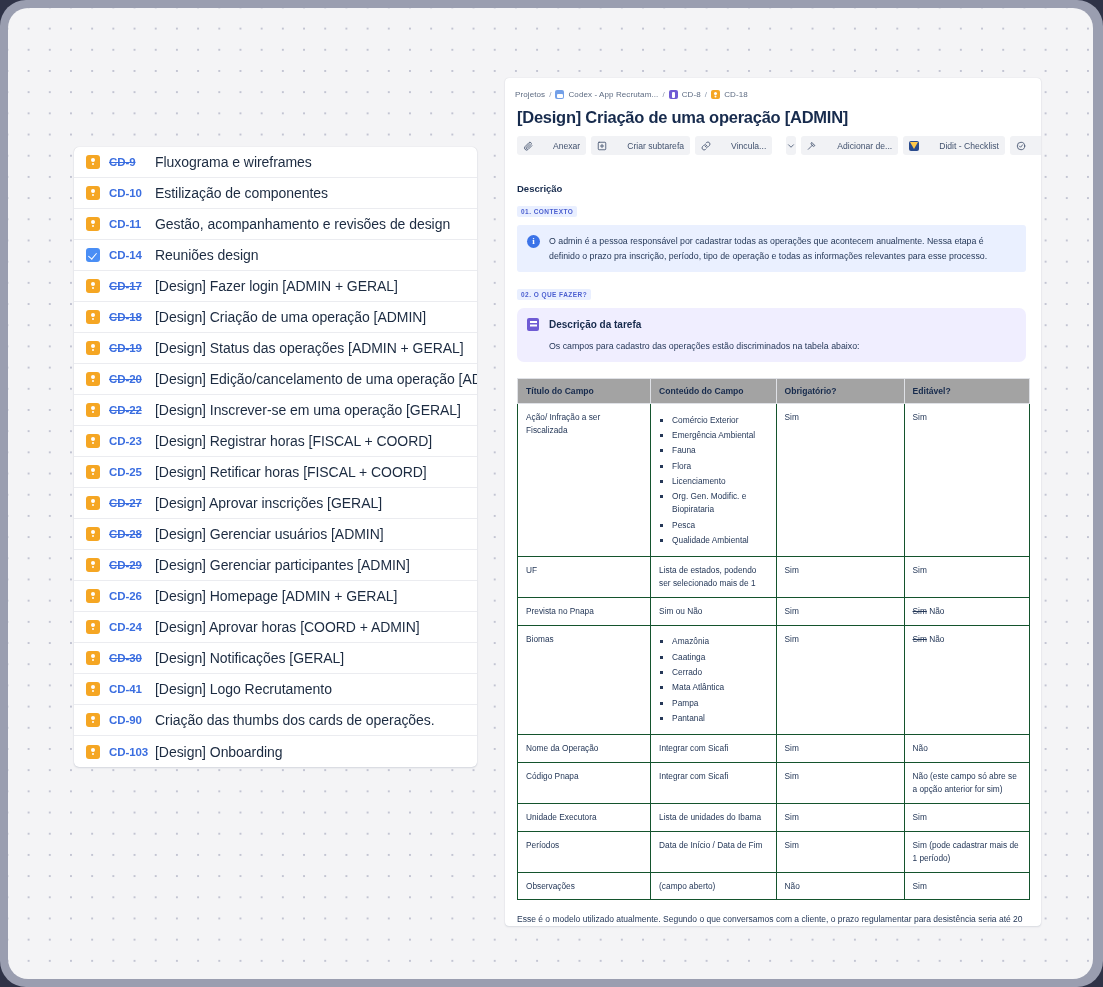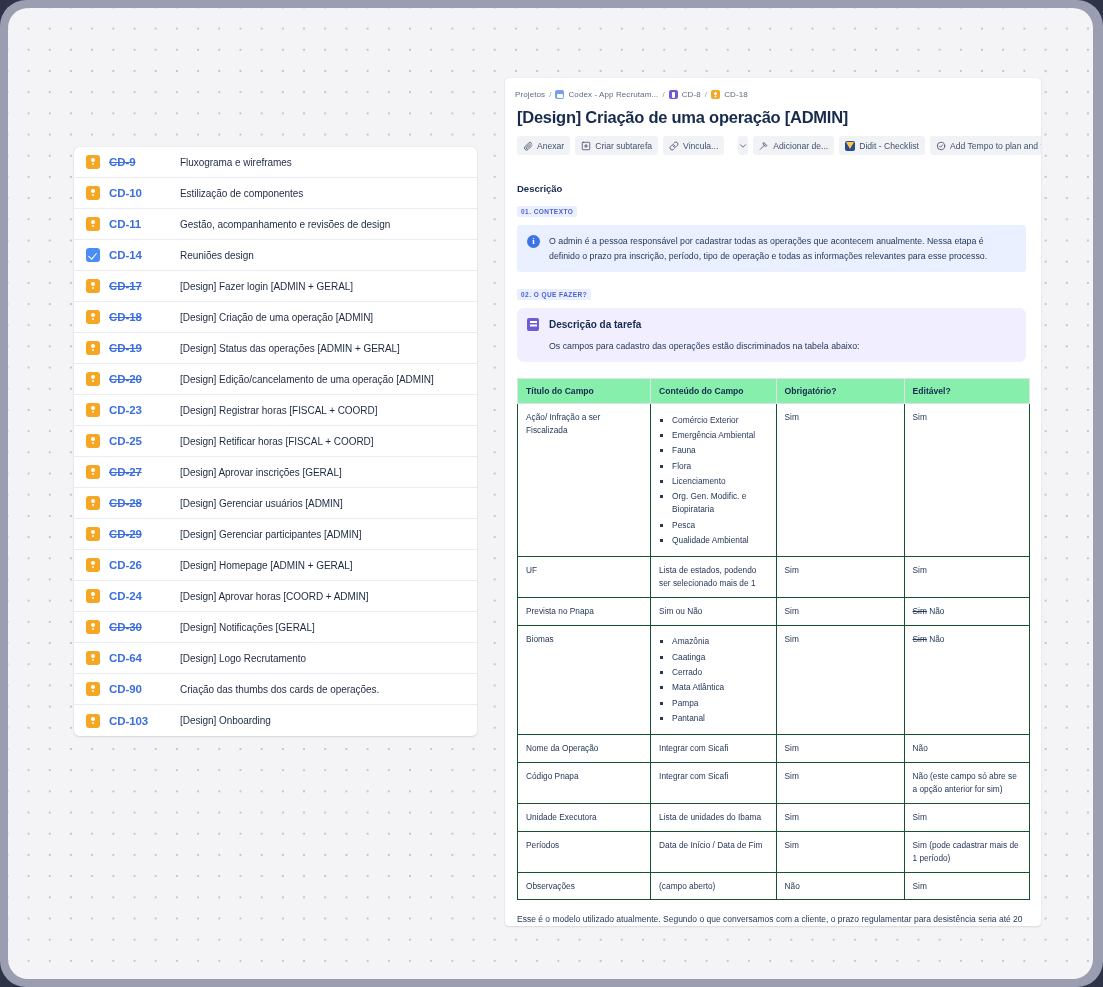--- a/index.html
+++ b/index.html
@@ -53,24 +53,24 @@
   }
   .ic.task { background:#4a8ef5; }
   .ic.task::after {
     content:""; position:absolute; left:4px; top:2.5px;
     width:4px; height:7px; border:solid #fff; border-width:0 1.8px 1.8px 0;
     transform: rotate(40deg);
   }
   .key {
     flex:0 0 auto; min-width:44px;
     font-size:11.5px; font-weight:700; color:#3b6ee0;
-    letter-spacing:-0.1px; margin-right:27px;
+    letter-spacing:-0.1px; margin-right:2px;
   }
   .key.done { text-decoration: line-through; text-decoration-thickness:1px; }
-  .summary { font-size:10px; color:#1c2b41; letter-spacing:-0.05px; white-space:nowrap; }
+  .summary { font-size:14px; color:#1c2b41; letter-spacing:-0.05px; white-space:nowrap; }
 
   
   #detail-card {
     position:absolute; left:497px; top:70px; width:536px; height:848px;
     background:#ffffff;
     border-radius:4px;
     box-shadow: 0 1px 2px rgba(9,30,66,.10), 0 0 1px rgba(9,30,66,.16);
     padding: 12px 13px 0 10px;
     overflow:hidden;
   }
@@ -89,21 +89,21 @@
 
   
   #issue-title {
     font-size:16.5px; font-weight:700; color:#172b4d;
     margin:9px 0 9px 2px; letter-spacing:-0.25px;
   }
 
   
   #toolbar { display:flex; align-items:center; gap:5px; margin-left:2px; }
   .tbtn {
-    display:flex; align-items:center; gap:4px;
+    display:flex; align-items:center; gap:20px;
     height:19px; padding:0 6px;
     background:#f1f2f5; border-radius:3px;
     font-size:8.6px; color:#42526e; font-weight:400;
     white-space:nowrap; cursor:pointer;
   }
   .tbtn svg { display:block; }
   .tbtn-caret { width:17px; justify-content:center; padding:0; }
   .tb-sep { width:1px; height:14px; background:#dfe1e6; margin:0 2px; }
   .didit-ic {
     width:10px;height:10px;border-radius:2px;background:#2a4b8d;position:relative;flex:0 0 10px;
@@ -139,21 +139,21 @@
   }
   .panel-body { font-size:8.8px; line-height:1.65; color:#253858; }
   .panel-title { font-size:10px; font-weight:700; color:#172b4d; margin-bottom:5px; }
 
   
   table.fields {
     width:100%; border-collapse:collapse; margin:16px 0 0 2px;
     table-layout:fixed;
   }
   table.fields th {
-    background:#86efac; text-align:left;
+    background:#a3a3a3; text-align:left;
     font-size:8.6px; font-weight:700; color:#172b4d;
     padding:7px 8px; border:1px solid #dfe1e6;
   }
   table.fields td {
     font-size:8.3px; color:#253858; vertical-align:top;
     padding:7px 8px; border:1px solid #14532d; line-height:1.55;
   }
   table.fields ul { margin:2px; padding-left:11px; }
   table.fields li { margin:2.5px 0; list-style:square; }
   .strike { text-decoration: line-through; }
@@ -205,20 +205,25 @@
           <span class="key done">CD-19</span>
           <span class="summary">[Design] Status das operações [ADMIN + GERAL]</span>
         </div>
         <div class="issue-row">
           <span class="ic story"></span>
           <span class="key done">CD-20</span>
           <span class="summary">[Design] Edição/cancelamento de uma operação [ADMIN]</span>
         </div>
         <div class="issue-row">
           <span class="ic story"></span>
+          <span class="key done">CD-22</span>
+          <span class="summary">[Design] Inscrever-se em uma operação [GERAL]</span>
+        </div>
+        <div class="issue-row">
+          <span class="ic story"></span>
           <span class="key">CD-23</span>
           <span class="summary">[Design] Registrar horas [FISCAL + COORD]</span>
         </div>
         <div class="issue-row">
           <span class="ic story"></span>
           <span class="key">CD-25</span>
           <span class="summary">[Design] Retificar horas [FISCAL + COORD]</span>
         </div>
         <div class="issue-row">
           <span class="ic story"></span>
@@ -245,21 +250,21 @@
           <span class="key">CD-24</span>
           <span class="summary">[Design] Aprovar horas [COORD + ADMIN]</span>
         </div>
         <div class="issue-row">
           <span class="ic story"></span>
           <span class="key done">CD-30</span>
           <span class="summary">[Design] Notificações [GERAL]</span>
         </div>
         <div class="issue-row">
           <span class="ic story"></span>
-          <span class="key">CD-64</span>
+          <span class="key">CD-41</span>
           <span class="summary">[Design] Logo Recrutamento</span>
         </div>
         <div class="issue-row">
           <span class="ic story"></span>
           <span class="key">CD-90</span>
           <span class="summary">Criação das thumbs dos cards de operações.</span>
         </div>
         <div class="issue-row">
           <span class="ic story"></span>
           <span class="key">CD-103</span>

